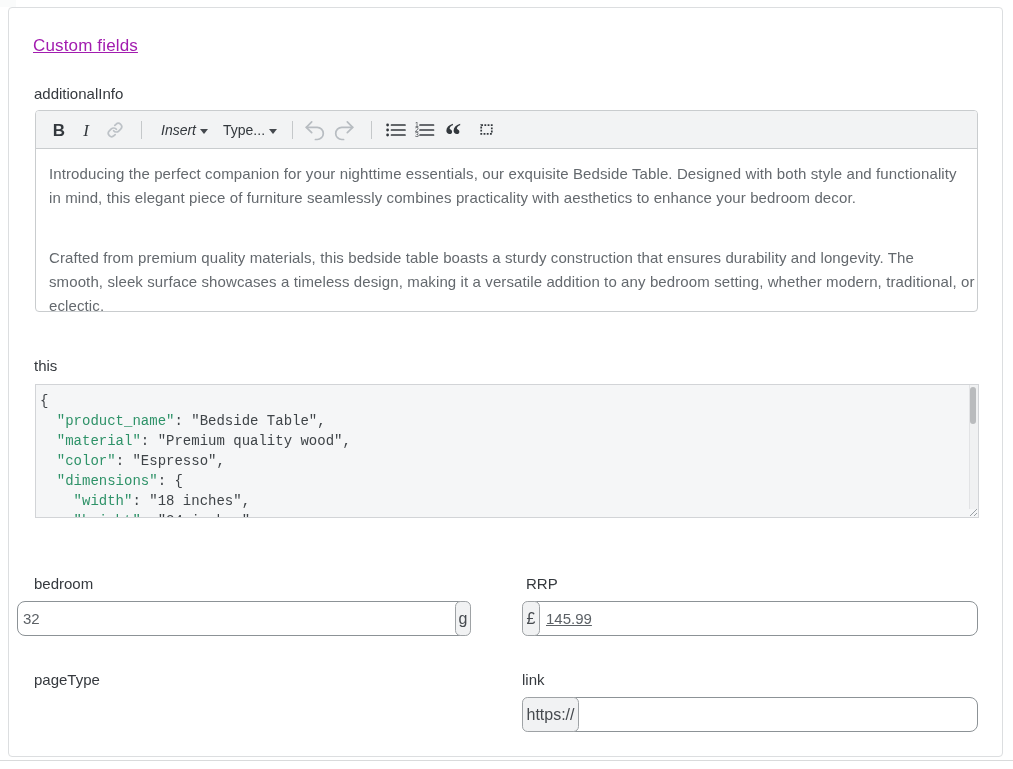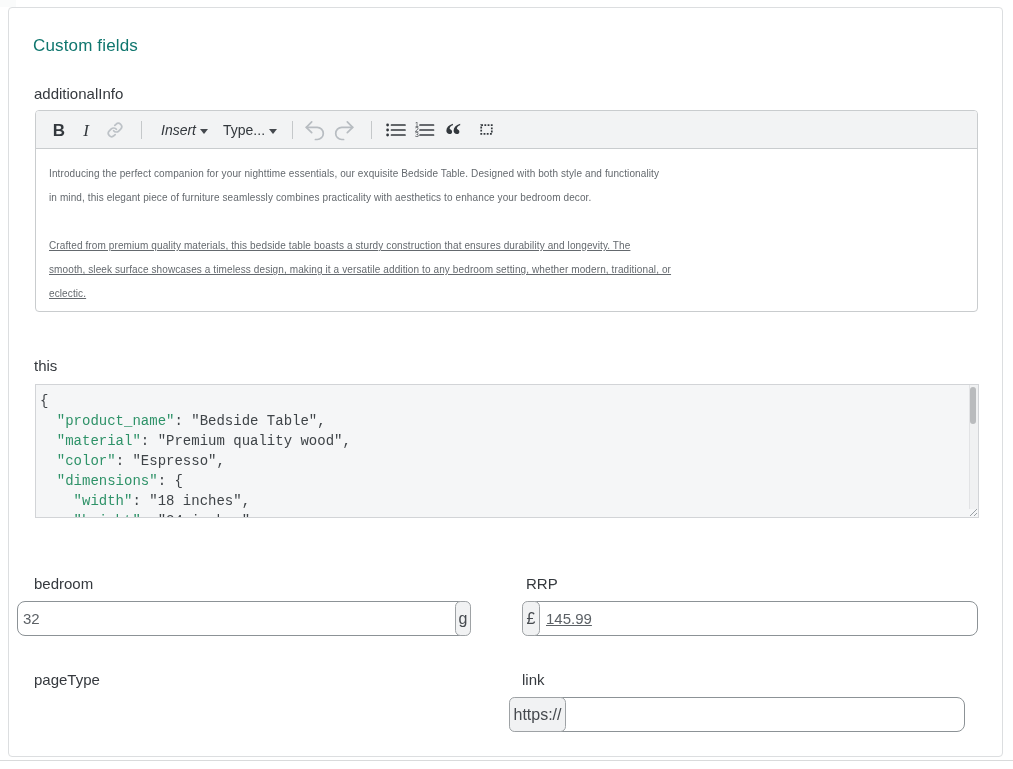--- a/index.html
+++ b/index.html
@@ -1,31 +1,31 @@
 <!DOCTYPE html>
 <html><head>
 <meta charset="utf-8">
 <style>
 * { margin:0; padding:0; box-sizing:border-box; }
 html,body { width:1013px; height:769px; background:#ffffff; font-family:"Liberation Sans", sans-serif; position:relative; overflow:hidden; }
 body { filter: blur(0px); }
 .card { position:absolute; left:8px; top:7px; width:995px; height:749.5px; background:#fff; border:1px solid #dcdee0; border-radius:4px; }
 .bottomline { position:absolute; left:0; top:760px; width:1013px; height:1px; background:#d9dadb; }
 .topcorner { position:absolute; left:0; top:0; width:16px; height:7px; background:#fafbfb; }
-.h2 { position:absolute; left:24px; top:27.5px; font-size:17px; letter-spacing:0.15px; color:#0f766e; }
+.h2 { position:absolute; left:24px; top:27.5px; font-size:17px; letter-spacing:0.15px; color:#a21caf;text-decoration:underline; }
 .lbl { position:absolute; font-size:15px; color:#35393e; }
 
 .editor { position:absolute; left:26px; top:102px; width:943px; height:202px; border:1px solid #c9ccce; border-radius:4px; background:#fff; }
 .toolbar { height:38px; background:#f2f3f4; border-bottom:1px solid #c9ccce; border-radius:3px 3px 0 0; position:relative; }
 .tb { position:absolute; top:0; height:38px; display:flex; align-items:center; justify-content:center; color:#33383d; }
 .tbsep { position:absolute; top:10px; width:1px; height:18px; background:#c5c8ca; }
 .tbtxt { font-size:14px; color:#33383d; }
 .caret { display:inline-block; width:0; height:0; border-left:4px solid transparent; border-right:4px solid transparent; border-top:5.5px solid #45494e; margin-left:4px; position:relative; top:1px;}
-.econtent { padding:13px 13px; font-size:10px; line-height:24px; color:#64696e; white-space:nowrap; letter-spacing:0.11px; }
-.econtent p + p { margin-top:24px;text-decoration:underline; }
+.econtent { padding:13px 13px; font-size:15px; line-height:24px; color:#64696e; white-space:nowrap; letter-spacing:0.11px; }
+.econtent p + p { margin-top:36px; }
 
 .codebox { position:absolute; left:26px; top:376px; width:944px; height:134px; background:#f5f6f7; border:1px solid #d2d4d7; position:absolute; overflow:hidden; }
 .code { position:absolute; left:4px; top:6px; font-family:"Liberation Mono", monospace; font-size:14px; line-height:20px; color:#3f4448; white-space:pre; }
 .code .k { color:#2e9268; }
 .sbtrack { position:absolute; right:0; top:0; width:9px; height:126px; background:#f0f1f2; border-left:1px solid #e2e3e5; }
 .sbthumb { position:absolute; right:2px; top:2px; width:6px; height:37px; background:#b9bbbd; border-radius:3px; }
 .sbcorner { position:absolute; right:0; bottom:0; width:10px; height:8px; background:#f5f6f7; }
 
 .inp { position:absolute; height:35px; border:1px solid #8c9296; border-radius:8px; background:#fff; font-size:15px; color:#5c6166; display:flex; align-items:center; }
 .inp .val { padding-left:5px; }
@@ -136,17 +136,17 @@
 
   <div class="lbl" style="left:517px; top:567px;">RRP</div>
   <div class="inp" style="left:513px; top:593px; width:456px;">
     <div class="addon pre" style="width:18px;">£</div>
     <span class="val" style="padding-left:23px;text-decoration:underline;">145.99</span>
   </div>
 
   <div class="lbl" style="left:25px; top:662.5px;">pageType</div>
 
   <div class="lbl" style="left:513px; top:662.5px;">link</div>
-  <div class="inp" style="left:500px; top:689px; width:456px;">
+  <div class="inp" style="left:513px; top:689px; width:456px;">
     <div class="addon pre" style="width:57px;">https://</div>
   </div>
 </div>
 <div class="bottomline"></div>
 
 </body></html>

